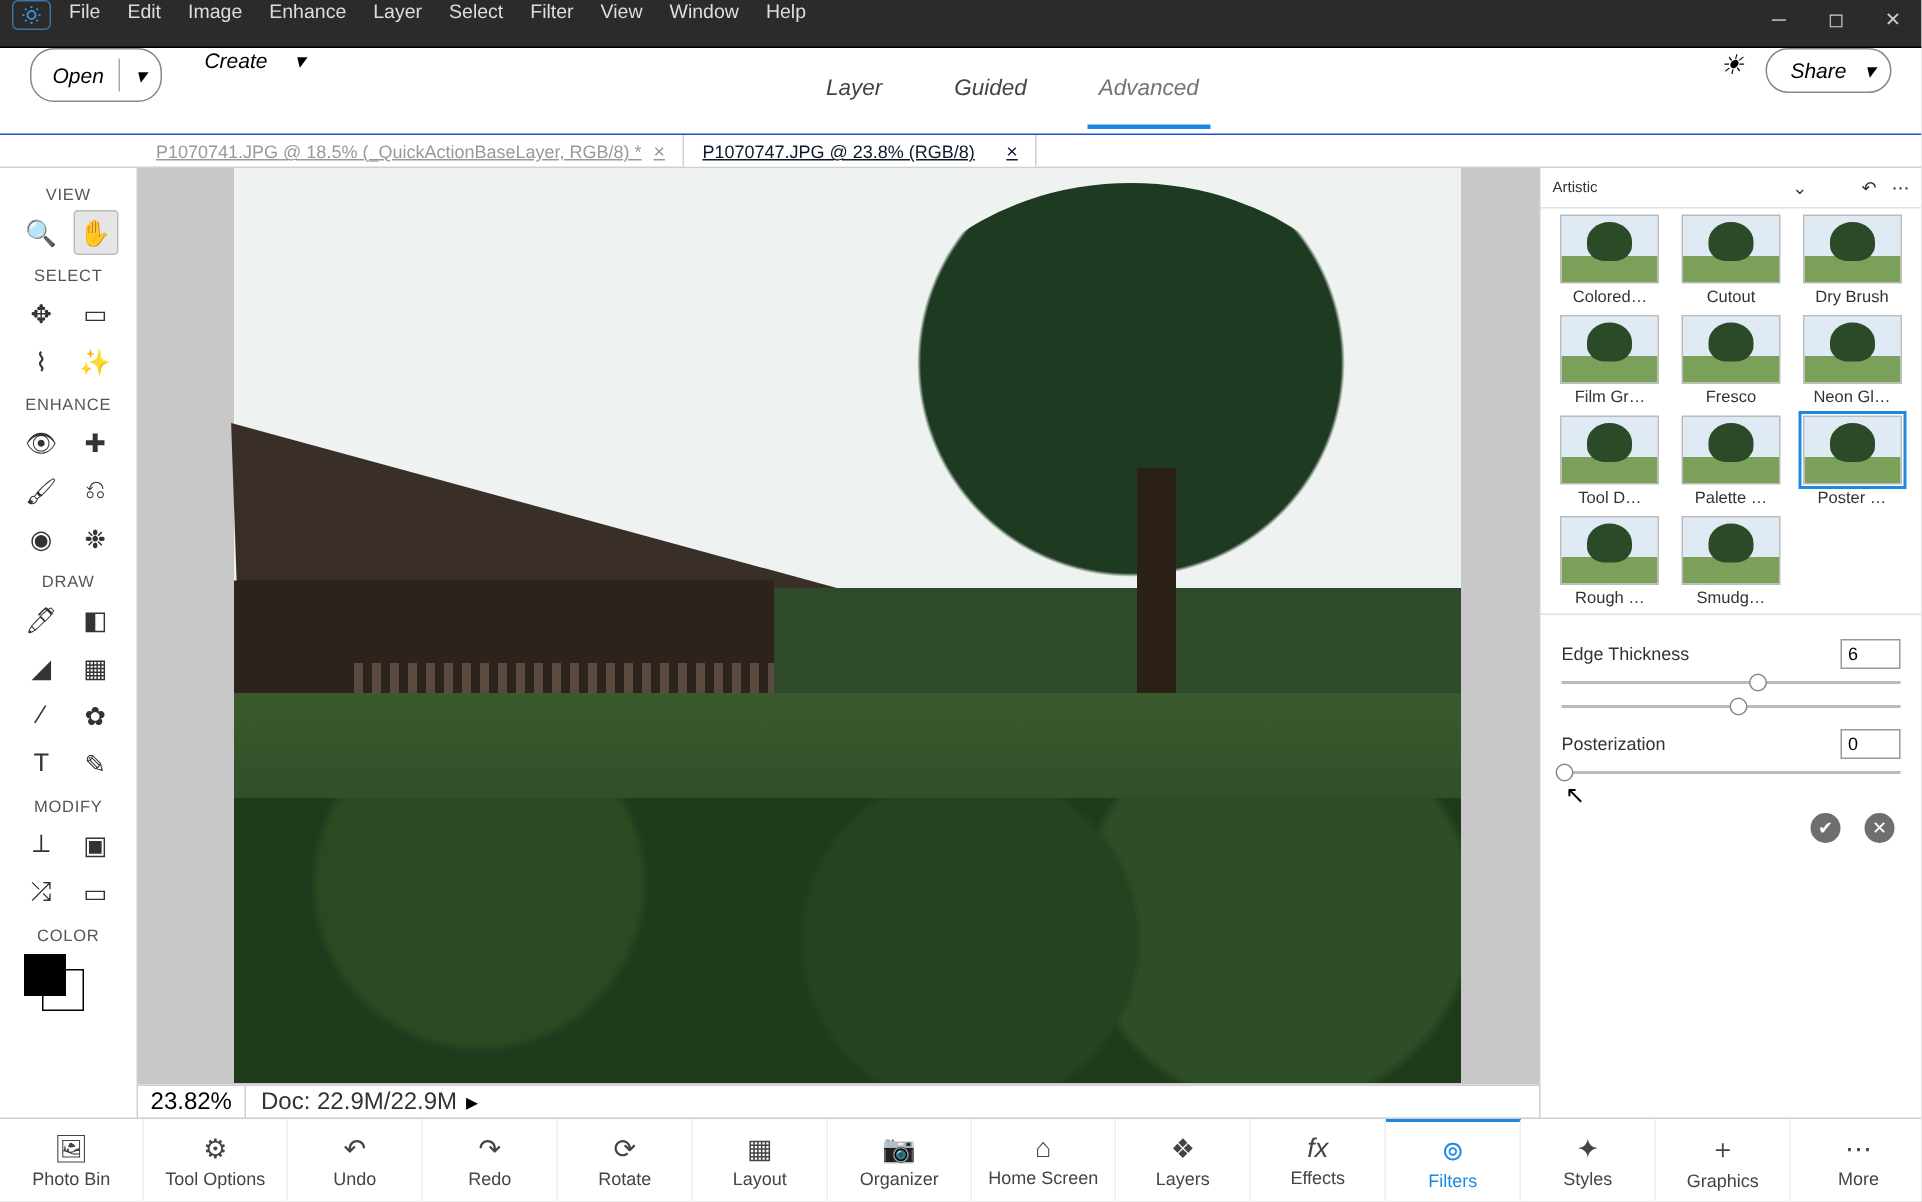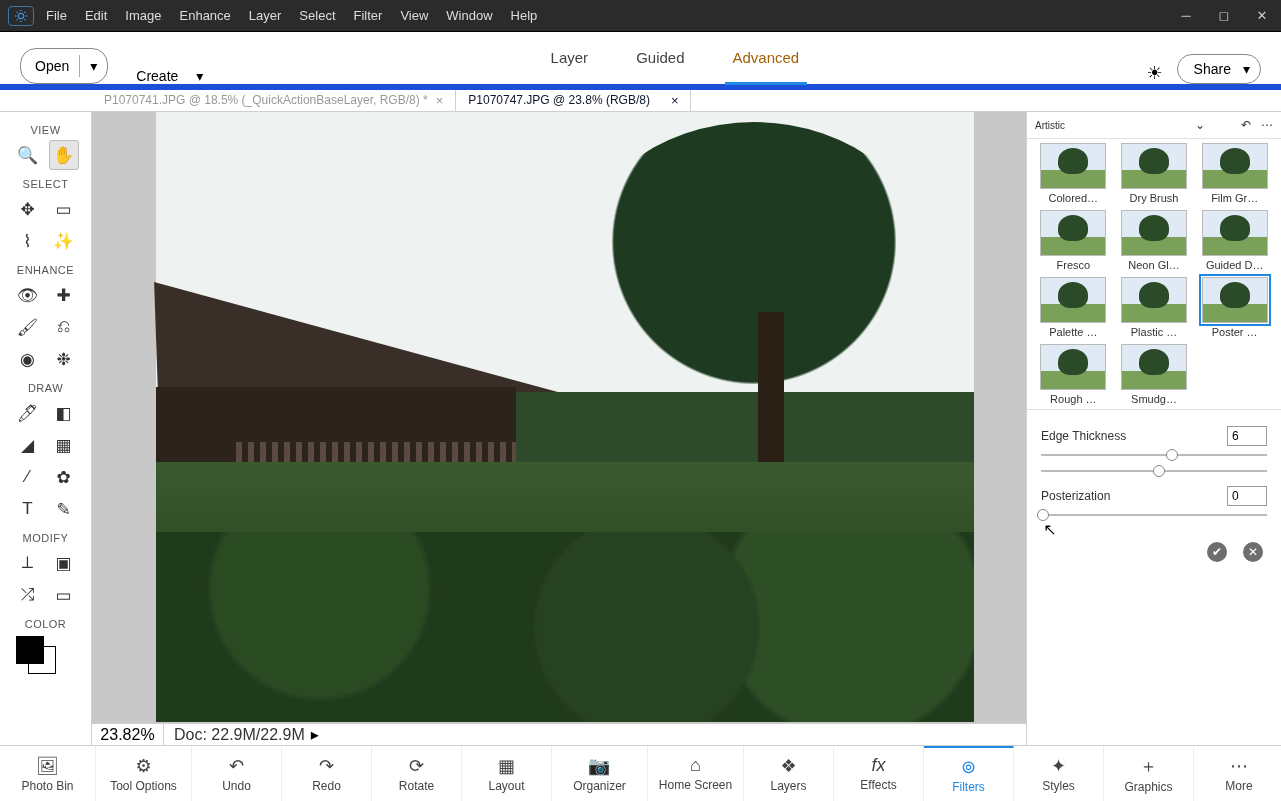--- a/index.html
+++ b/index.html
@@ -1,40 +1,40 @@
 <!DOCTYPE html>
 <html><head>
 <meta charset="utf-8">
 <style>
 * { box-sizing: border-box; margin: 0; padding: 0; font-family: -apple-system, "Segoe UI", Arial, sans-serif; }
 body { background: #fff; overflow: hidden; width: 1281px; height: 801px; position: relative; }
 
 
-.titlebar { background: #2b2b2b; height: 32px; display: flex; align-items: center; color: #ccc; font-size: 13px; padding-left: 8px; border-bottom: 1px solid #000; }
+.titlebar { background: #2b2b2b; height: 32px; display: flex; align-items: flex-start; color: #ccc; font-size: 13px; padding-left: 8px; border-bottom: 1px solid #000; }
 .titlebar .logo { width: 26px; height: 20px; border: 1px solid #3a76a8; border-radius: 4px; display: flex; align-items: center; justify-content: center; margin-right: 12px; color: #3a76a8; }
 .titlebar .menu-items { display: flex; gap: 18px; }
 .titlebar .menu-items span { cursor: pointer; color: #ddd; }
 .titlebar .win-controls { margin-left: auto; display: flex; }
 .titlebar .win-controls div { width: 38px; height: 24px; display:flex; align-items:center; justify-content:center; color:#ccc; cursor:pointer; }
 
 
-.toolbar2 { height: 58px; display:flex; align-items:flex-end; padding: 0 20px; border-bottom: 6px solid #1d4ed8; background:#fff; }
+.toolbar2 { height: 58px; display:flex; align-items:flex-start; padding: 0 20px; border-bottom: 1px solid #1d4ed8; background:#fff;font-style:italic; }
 .btn-open { border:1px solid #888; border-radius: 16px; padding: 6px 10px 6px 14px; display:flex; align-items:center; gap:10px; font-size:14px; cursor:pointer; }
 .btn-open .divider { width:1px; height:22px; background:#aaa; }
 .create-drop { margin-left: 28px; font-size:14px; display:flex; align-items:center; gap:18px; cursor:pointer; }
 .mode-tabs { margin: 0 auto; display:flex; gap:44px; font-size:15px; }
 .mode-tabs div { padding: 18px 2px; cursor:pointer; color:#444; position:relative; }
-.mode-tabs .active { color:#a16207; }
+.mode-tabs .active { color:#737373; }
 .mode-tabs .active::after { content:''; position:absolute; bottom:-1px; left:-6px; right:-6px; height:3px; background:#1e88e5; }
 .share-btn { border:1px solid #888; border-radius:16px; padding:6px 10px 6px 16px; display:flex; align-items:center; gap:12px; font-size:14px; cursor:pointer; margin-left:14px; }
 .brightness { font-size:18px; cursor:pointer; }
 
 
 .doc-tabs { height: 22px; background:#fff; display:flex; align-items:stretch; padding-left: 92px; font-size:12px; border-bottom:1px solid #cfcfcf; }
-.doc-tabs .tab { padding: 3px 12px; display:flex; align-items:flex-start; gap:8px; cursor:pointer; color:#999; }
+.doc-tabs .tab { padding: 3px 12px; display:flex; align-items:flex-end; gap:8px; cursor:pointer; color:#999;text-decoration:underline; }
 .doc-tabs .tab.active { background:#fff; color:#0f172a; border-left:1px solid #cfcfcf; border-right:1px solid #cfcfcf;gap:21px; }
 .doc-tabs .tab .close { font-size:13px; cursor:pointer; }
 
 
 .main { display:flex; height: 633px; }
 
 
 .tools-col { width: 92px; border-right:1px solid #cfcfcf; padding-top:4px; text-align:center; font-size:11px; color:#555; overflow:hidden; }
 .tools-col .sect-label { font-size:11px; letter-spacing:0.5px; color:#555; margin: 8px 0 4px; }
 .tools-col .tool-row { display:flex; justify-content:center; gap:6px; margin:2px 0; }
@@ -242,45 +242,45 @@
       <span style="margin-right:10px;cursor:pointer">↶</span>
       <span style="cursor:pointer">⋯</span>
     </div>
     <div class="rp-grid">
       <div class="thumb">
           <div class="img"></div>
           <div class="label">Colored…</div>
         </div>
       <div class="thumb">
           <div class="img"></div>
+          <div class="label">Cutout</div>
+        </div>
+      <div class="thumb">
+          <div class="img"></div>
           <div class="label">Dry Brush</div>
         </div>
       <div class="thumb">
           <div class="img"></div>
           <div class="label">Film Gr…</div>
         </div>
       <div class="thumb">
           <div class="img"></div>
           <div class="label">Fresco</div>
         </div>
       <div class="thumb">
           <div class="img"></div>
           <div class="label">Neon Gl…</div>
         </div>
       <div class="thumb">
           <div class="img"></div>
-          <div class="label">Guided D…</div>
+          <div class="label">Tool D…</div>
         </div>
       <div class="thumb">
           <div class="img"></div>
           <div class="label">Palette …</div>
-        </div>
-      <div class="thumb">
-          <div class="img"></div>
-          <div class="label">Plastic …</div>
         </div>
       <div class="thumb sel">
           <div class="img"></div>
           <div class="label">Poster …</div>
         </div>
       <div class="thumb">
           <div class="img"></div>
           <div class="label">Rough …</div>
         </div>
       <div class="thumb">

